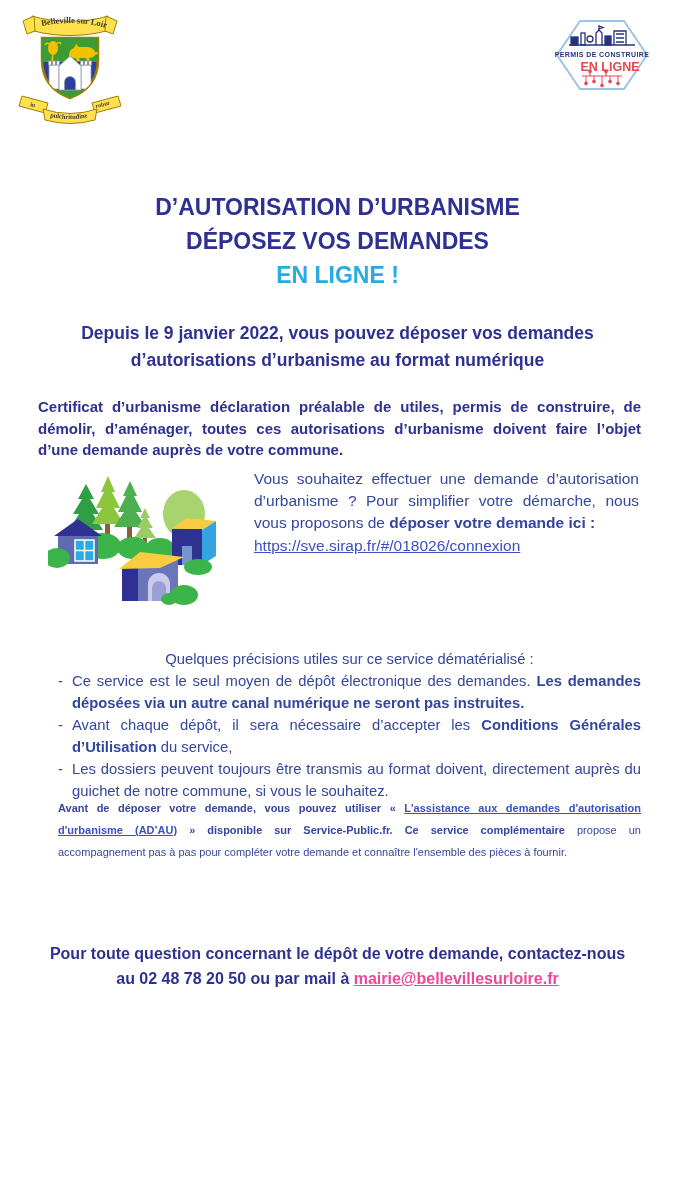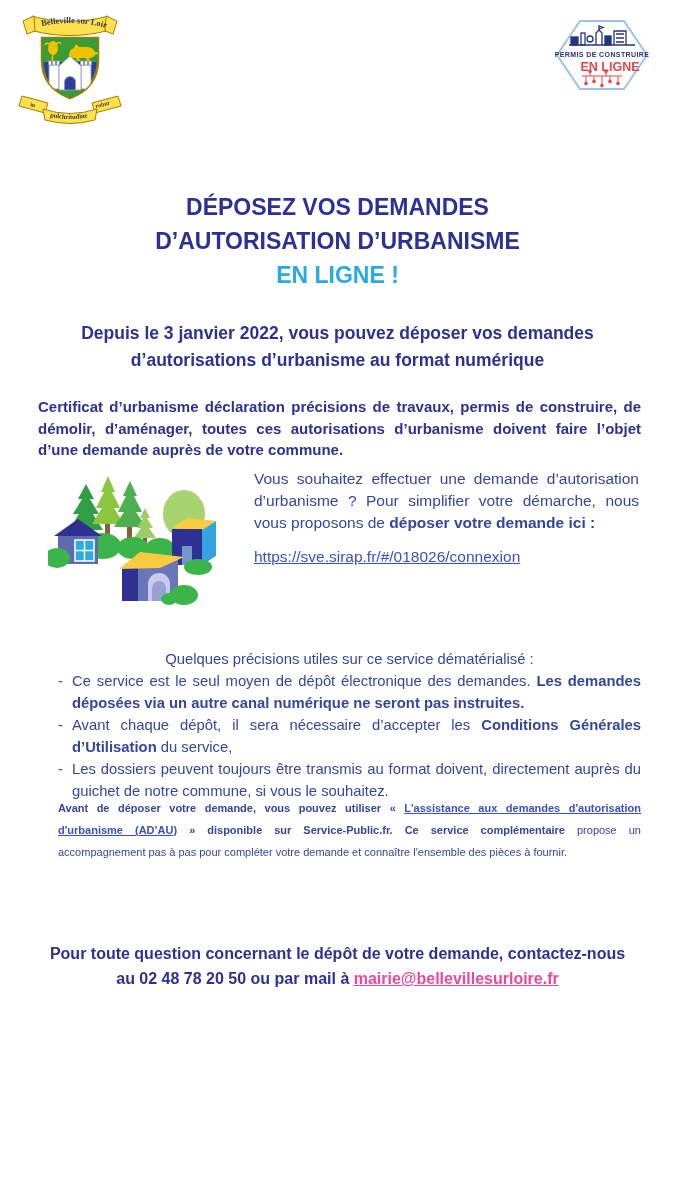--- a/index.html
+++ b/index.html
@@ -18,21 +18,21 @@
   
   .subtitle { position:absolute; top:320px; left:28px; right:28px; text-align:center;
               font-weight:bold; font-size:17.5px; line-height:27px; color:#2E3192; }
   
   .intro { position:absolute; top:396px; left:38px; right:34px; text-align:justify;
            font-weight:bold; font-size:15px; line-height:21.5px; color:#2E3192; }
   
   .cta-row { position:absolute; top:468px; left:48px; right:36px; display:flex; align-items:flex-start;gap:28px; }
   .cta-illu { flex:none; width:168px; }
   .cta-text { flex:1; margin-left:10px; font-size:15.5px; line-height:22px; text-align:justify; }
-  .cta-link { display:inline-block; margin-top:12px; font-size:15.5px; color:#3a4fc1;
+  .cta-link { display:inline-block; margin-top:1px; font-size:15.5px; color:#3a4fc1;
               text-decoration:underline; word-break:break-all; }
   
   .precisions { position:absolute; top:648px; left:58px; right:34px; font-size:14.8px; line-height:22px; }
   .p-heading { margin-bottom:0;text-align:center; }
   .p-item { display:flex; }
   .p-marker { flex:none; width:14px; }
   .p-body { flex:1; text-align:justify; }
   
   .adau { position:absolute; top:797px; left:58px; right:34px; font-size:11px; line-height:22px; text-align:justify; }
   
@@ -127,28 +127,28 @@
           <circle cx="50" cy="70.5" r="1.4"></circle>
         <circle cx="58" cy="66.5" r="1.4"></circle>
           <circle cx="66" cy="68.5" r="1.4"></circle>
         <circle cx="38" cy="56.5" r="1.4"></circle>
           <circle cx="54" cy="56.5" r="1.4"></circle>
       </g>
     </svg>
   </div>
 
   <div class="title">
+    <div>D’AUTORISATION D’URBANISME</div>
     <div>DÉPOSEZ VOS DEMANDES</div>
-    <div>D’AUTORISATION D’URBANISME</div>
     <div class="accent">EN LIGNE !</div>
   </div>
 
-  <div class="subtitle">Depuis le 3 janvier 2022, vous pouvez déposer vos demandes d’autorisations d’urbanisme au format numérique</div>
-
-  <div class="intro">Certificat d’urbanisme  déclaration précisions de travaux, permis de construire, de démolir, d’aménager, toutes ces autorisations d’urbanisme doivent faire l’objet d’une demande auprès de votre commune.</div>
+  <div class="subtitle">Depuis le 9 janvier 2022, vous pouvez déposer vos demandes d’autorisations d’urbanisme au format numérique</div>
+
+  <div class="intro">Certificat d’urbanisme  déclaration préalable de utiles, permis de construire, de démolir, d’aménager, toutes ces autorisations d’urbanisme doivent faire l’objet d’une demande auprès de votre commune.</div>
 
   <div class="cta-row">
     <div class="cta-illu">
       <svg width="168" height="138" viewBox="0 0 168 138">
 
         <g fill="#8a5d3b">
           <rect x="35" y="60" width="5" height="18"></rect>
           <rect x="57" y="54" width="5" height="22"></rect>
           <rect x="79" y="57" width="5" height="19"></rect>
           <rect x="95" y="68" width="4" height="10"></rect>

